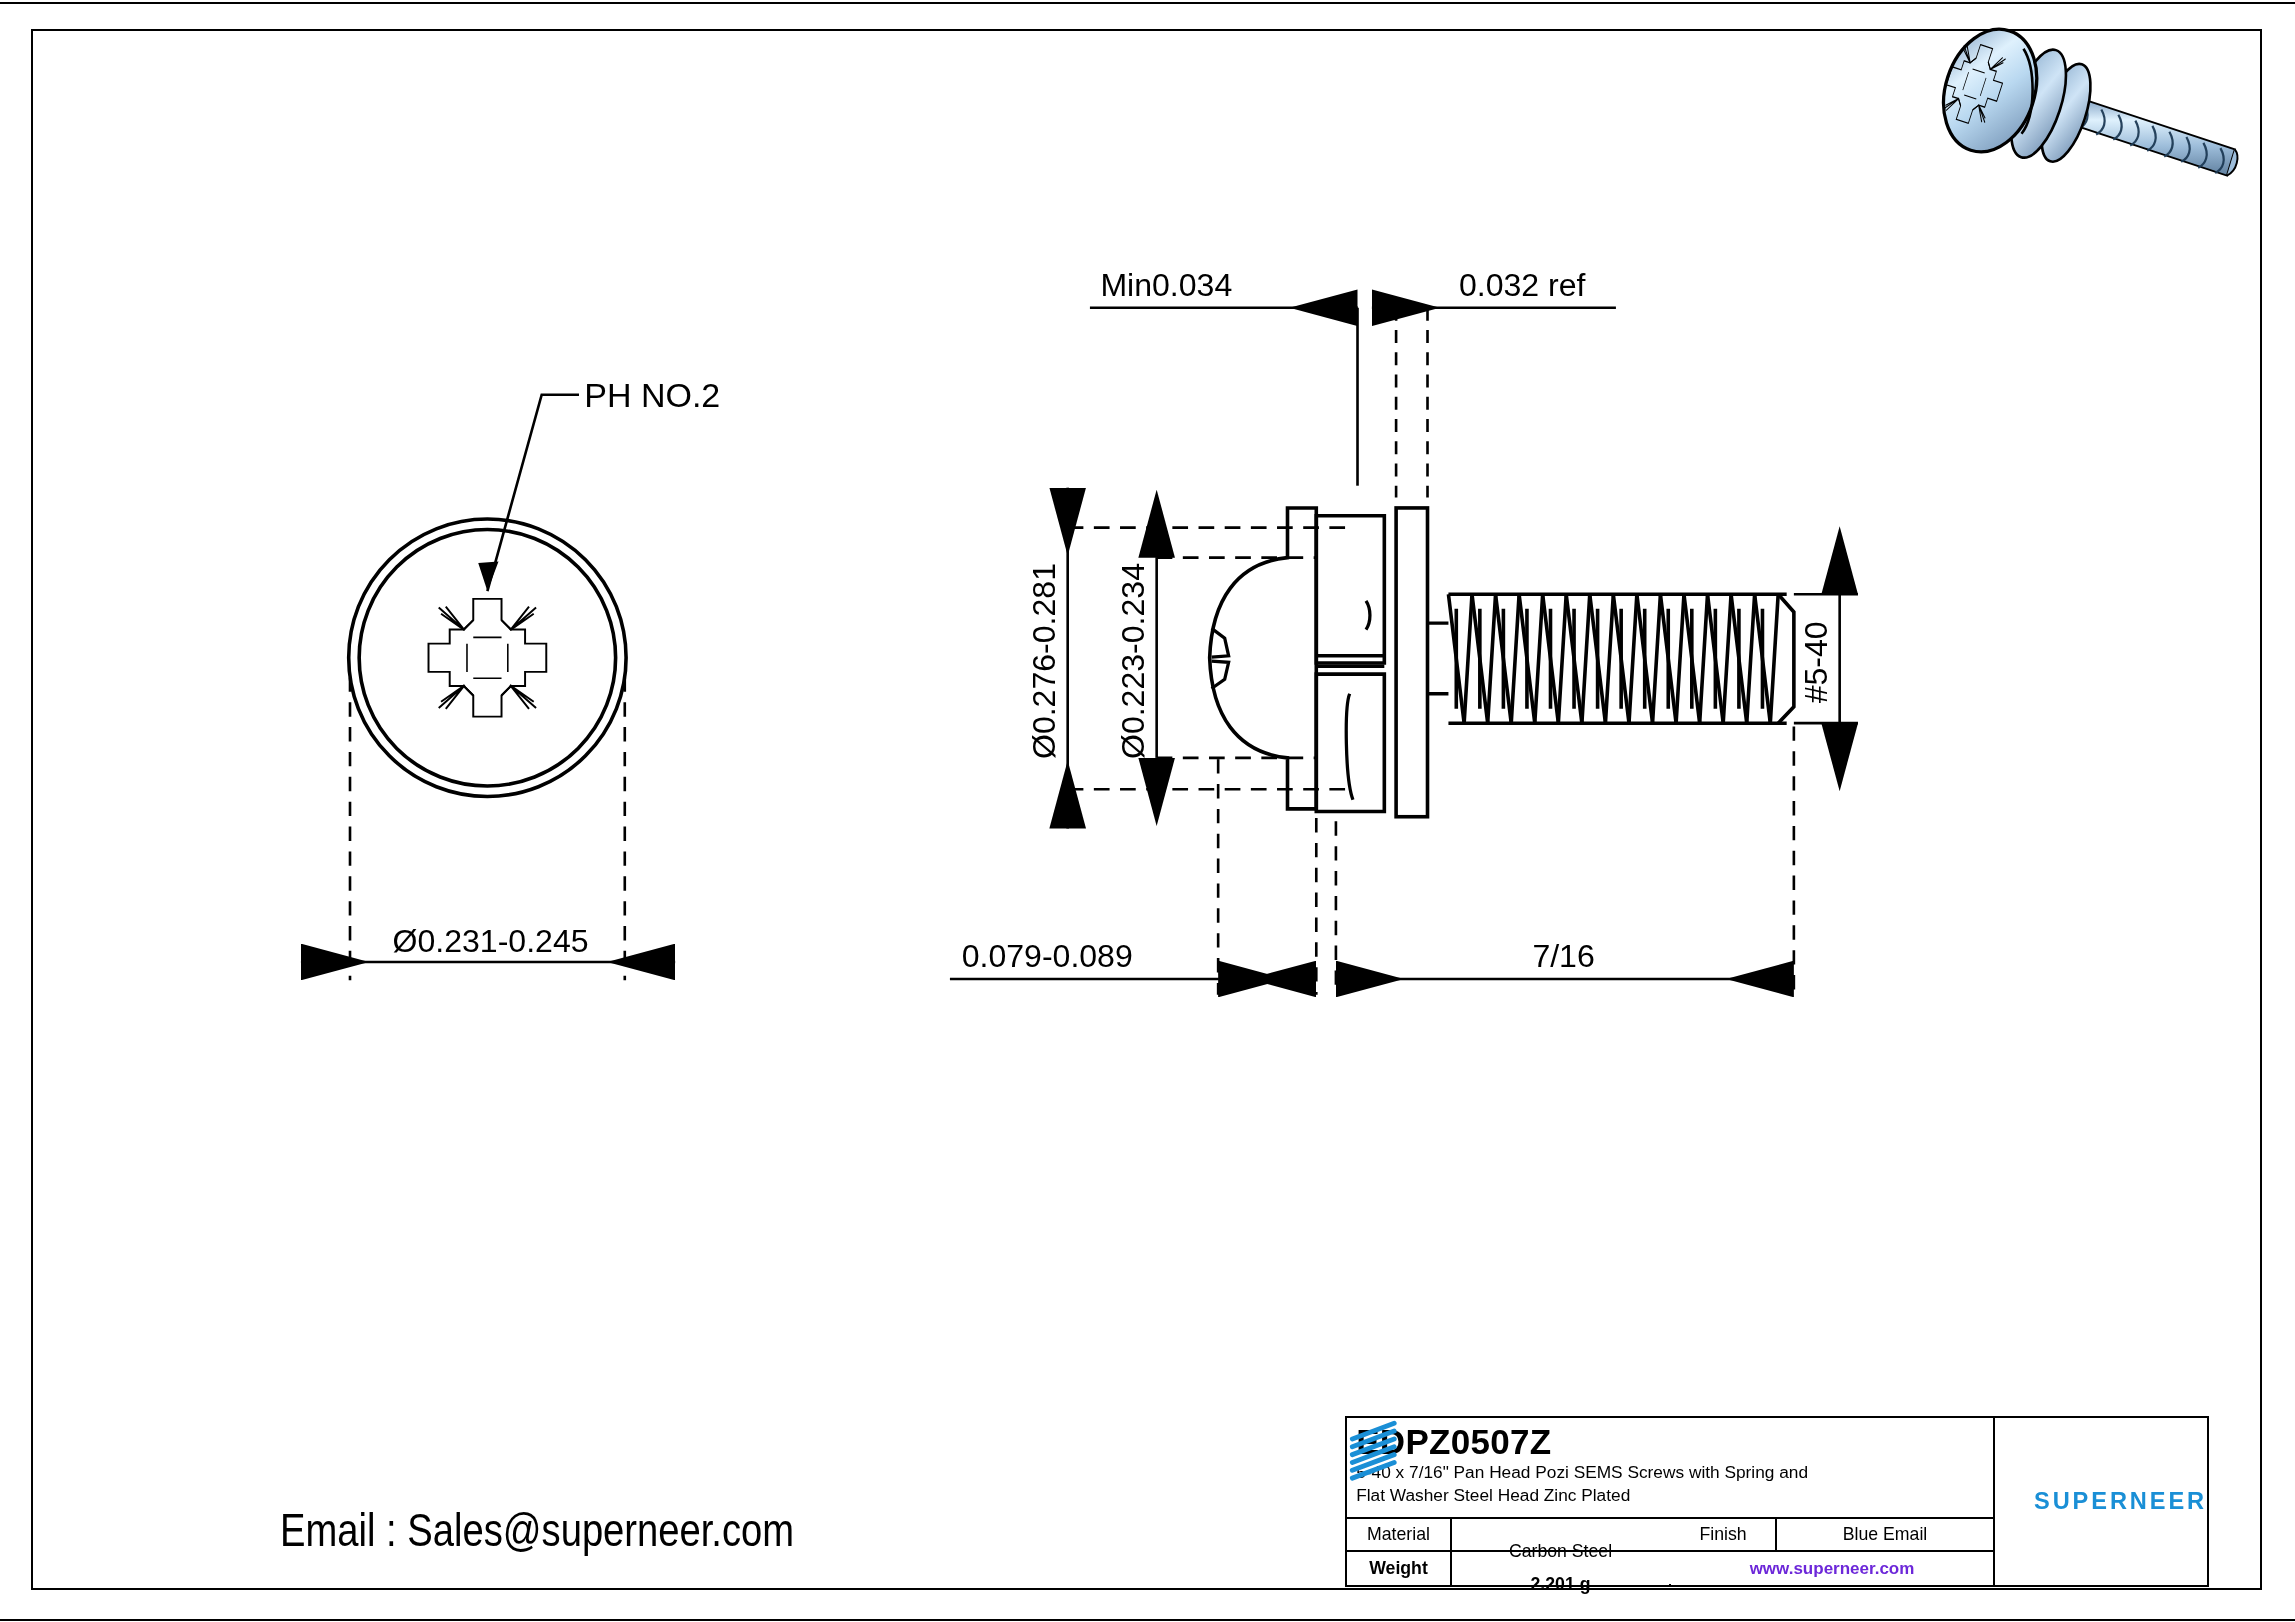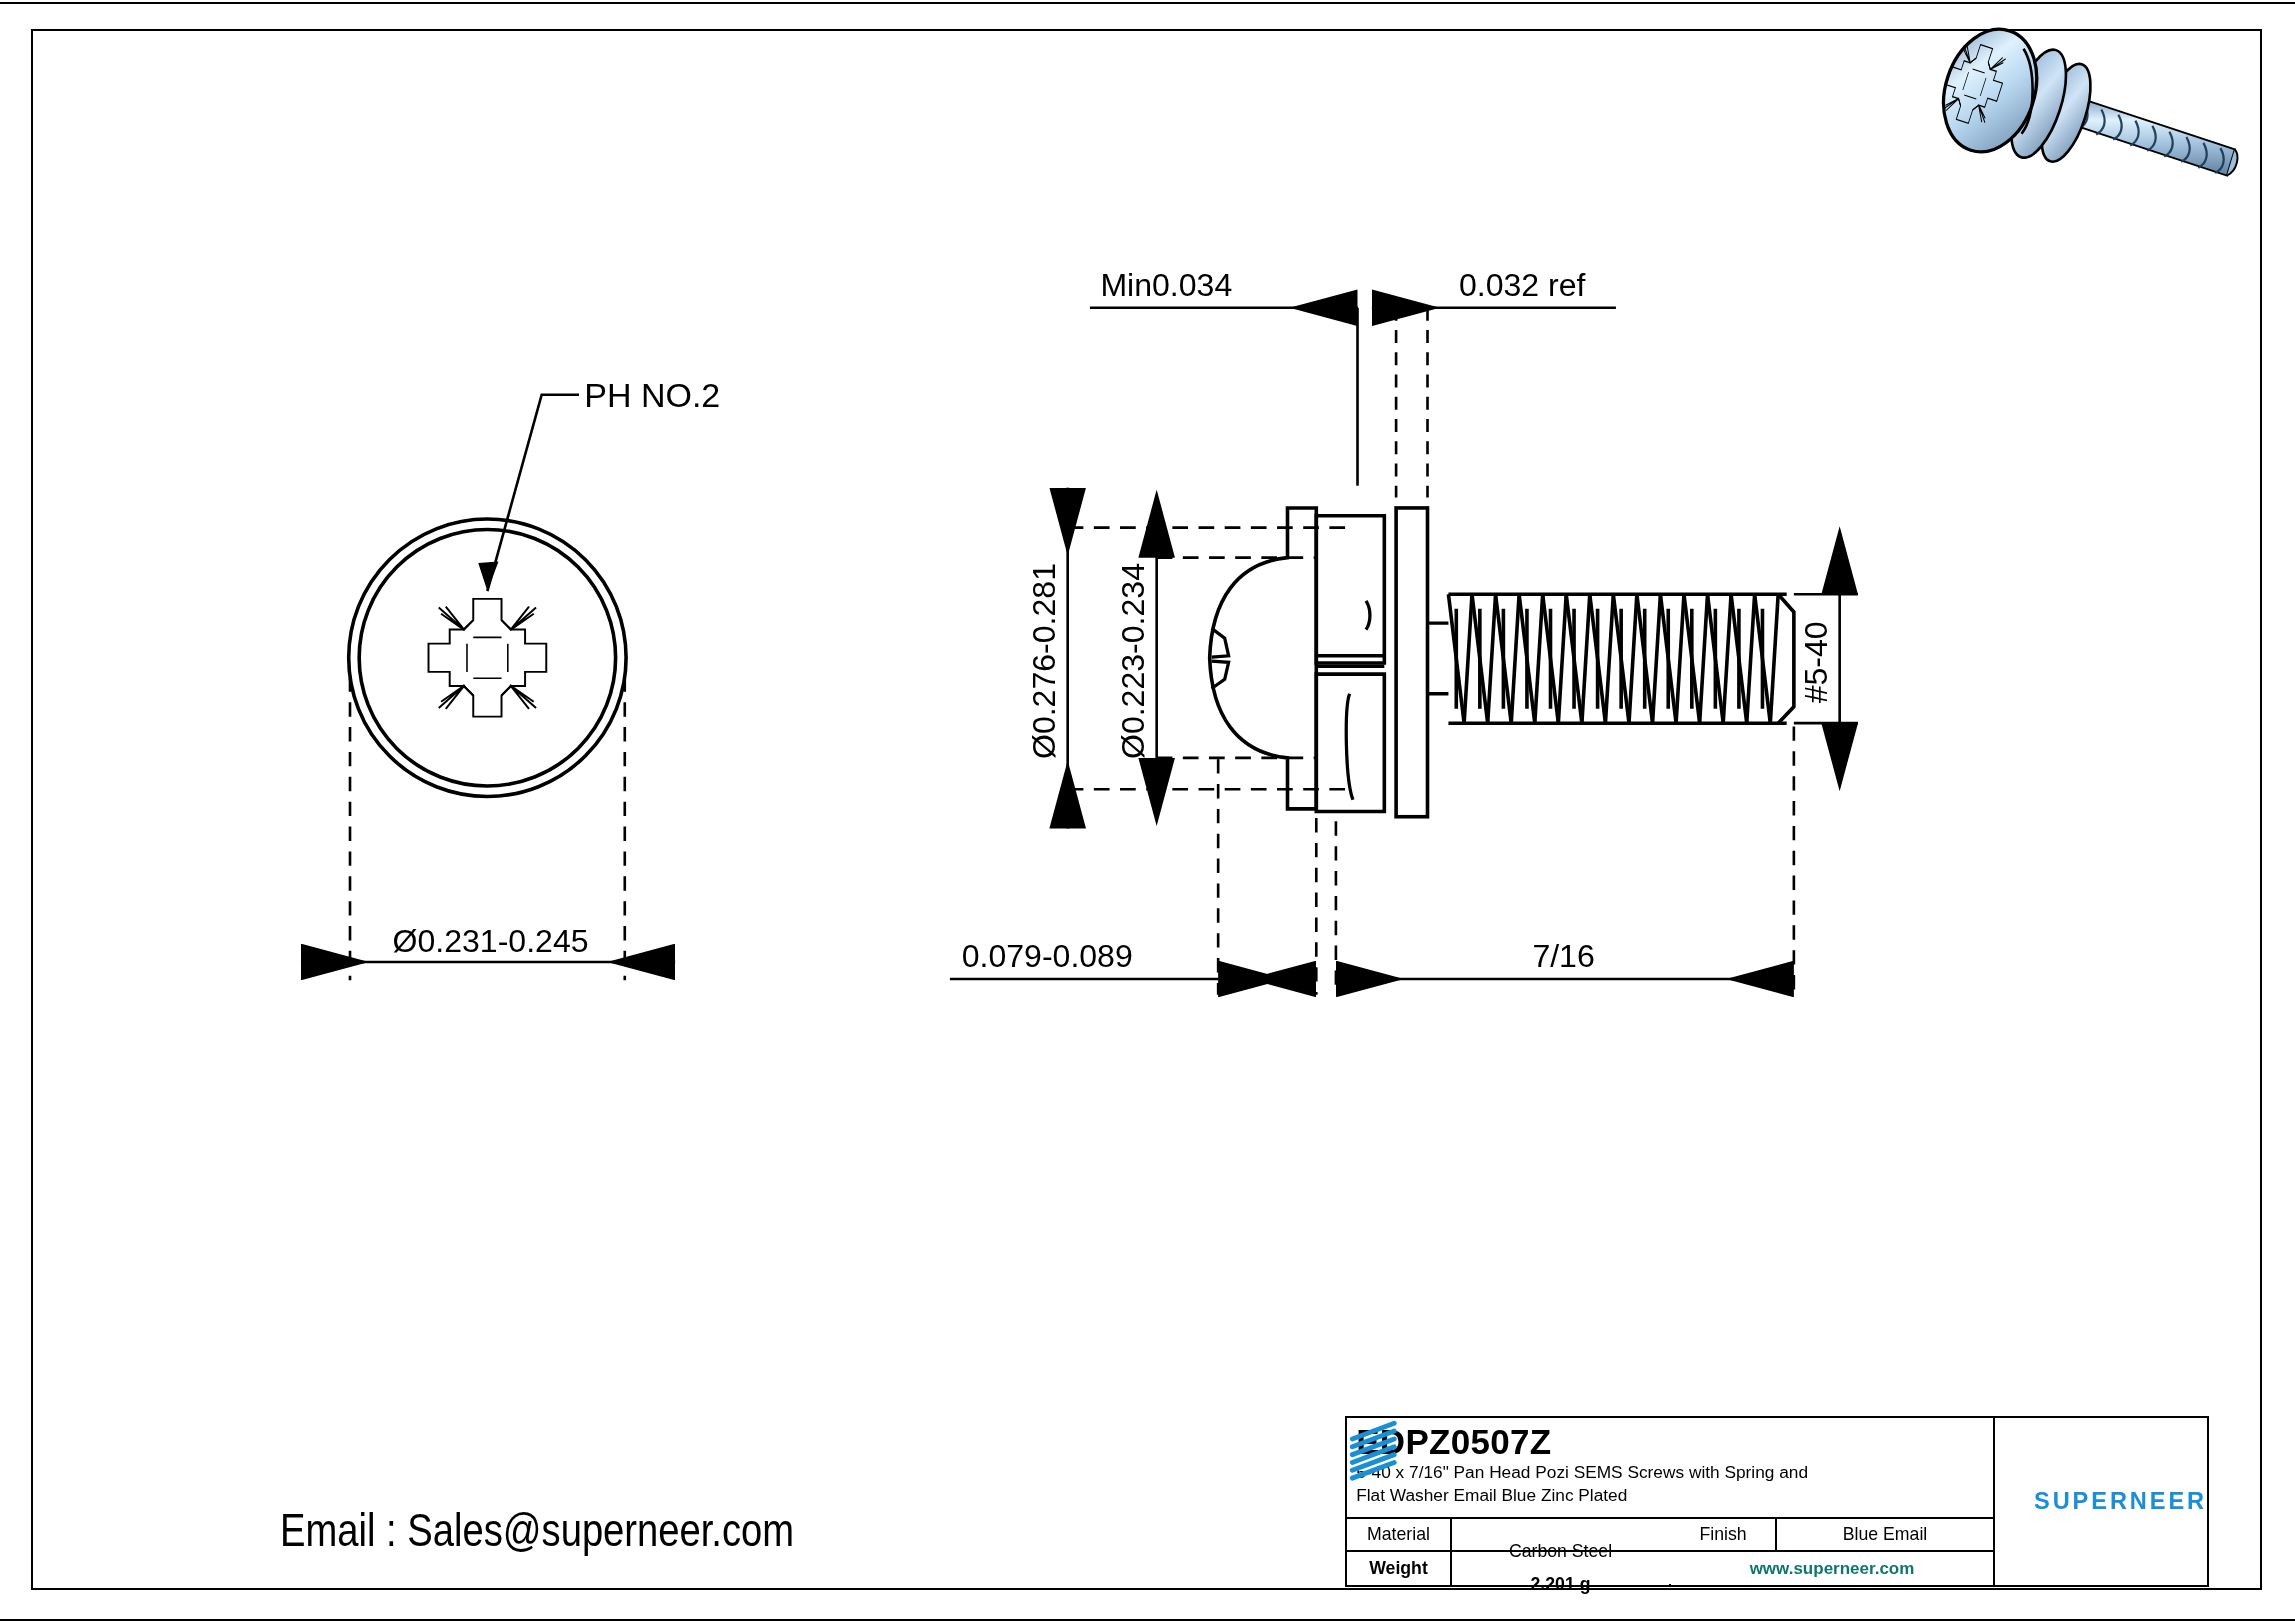--- a/index.html
+++ b/index.html
@@ -25,21 +25,21 @@
   .tb-code{font-size:35px;font-weight:bold;letter-spacing:0.3px;line-height:1.02;margin:0 0 1.3px 0;}
   .tb-sub{font-size:17.3px;line-height:1.33;}
   .tb-row{display:flex;height:33px;border-bottom:2px solid #000;box-sizing:border-box;}
   .tb-row.last{border-bottom:none;font-weight:bold;}
   .tb-cell{display:flex;align-items:center;justify-content:center;
            border-right:2px solid #000;box-sizing:border-box;font-size:17.7px;white-space:nowrap;}
   .c-lab{width:105px;}
   .c-val{width:219px;margin-top:32px;}
   .c-lab2{width:106px;}
   .c-val2{flex:1;border-right:none;}
-  .c-web{flex:1;border-right:none;color:#0f766e;font-size:17px;}
+  .c-web{flex:1;border-right:none;color:#6d28d9;font-size:17px;}
   .tb-right{flex:1;display:flex;flex-direction:column;align-items:flex-end;justify-content:center;gap:3.9px;}
   .logo-mark{width:63px;height:68px;}
   .logo-word{color:#1a8fd6;font-size:23.6px;font-weight:bold;letter-spacing:2.9px;}
 
   
   .email{position:absolute;left:280px;top:1503px;font-size:46px;
          font-family:"Liberation Sans","DejaVu Sans",sans-serif;
          transform:scaleX(.83);transform-origin:left center;white-space:nowrap;}
 </style>
 </head>
@@ -227,21 +227,21 @@
       <text x="1470" y="1478" font-size="49" text-anchor="start">0.079-0.089</text>
       <text x="2390" y="1478" font-size="49" text-anchor="middle">7/16</text>
     </g>
   </svg>
 
   <div class="titleblock">
     <div class="tb-left">
       <div class="tb-desc">
         <div class="tb-code">EDPZ0507Z</div>
         <div class="tb-sub">5-40 x 7/16" Pan Head Pozi SEMS Screws with Spring and</div>
-        <div class="tb-sub">Flat Washer Email Blue Zinc Plated</div>
+        <div class="tb-sub">Flat Washer Steel Head Zinc Plated</div>
       </div>
       <div class="tb-row">
         <div class="tb-cell c-lab">Material</div>
         <div class="tb-cell c-val">Carbon Steel</div>
         <div class="tb-cell c-lab2">Finish</div>
         <div class="tb-cell c-val2">Blue Email</div>
       </div>
       <div class="tb-row last">
         <div class="tb-cell c-lab">Weight</div>
         <div class="tb-cell c-val">2.201 g</div>

